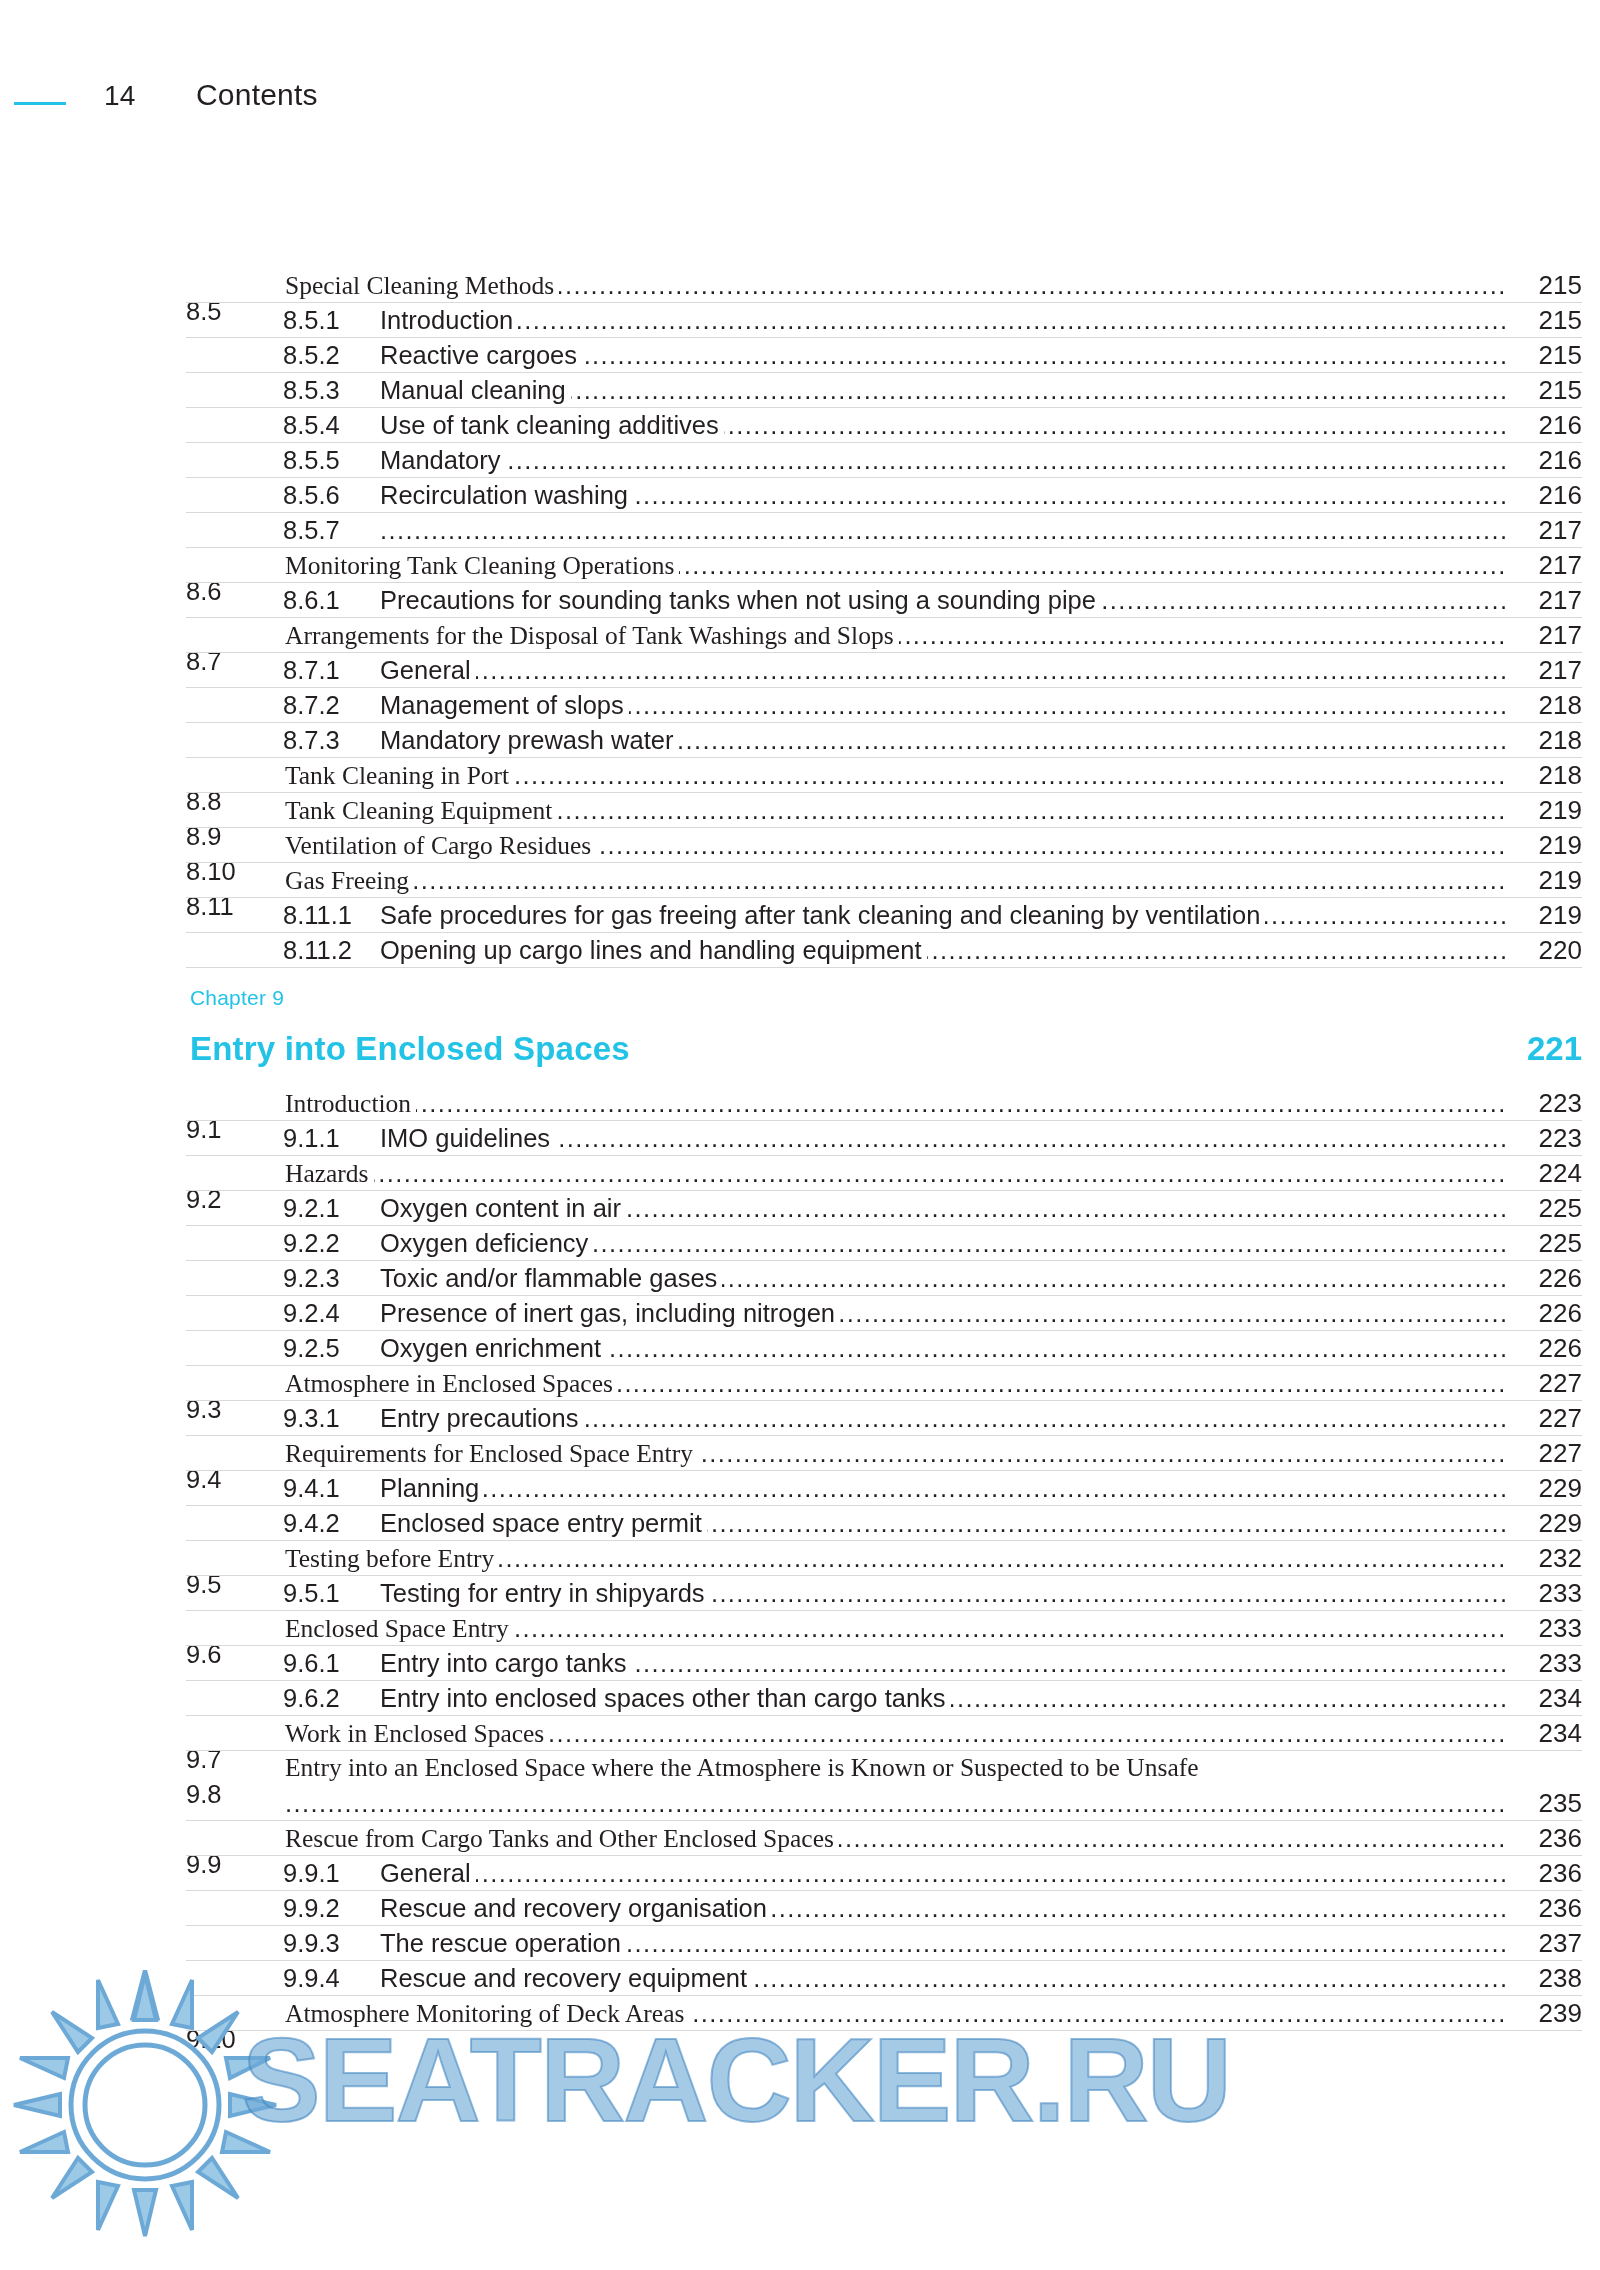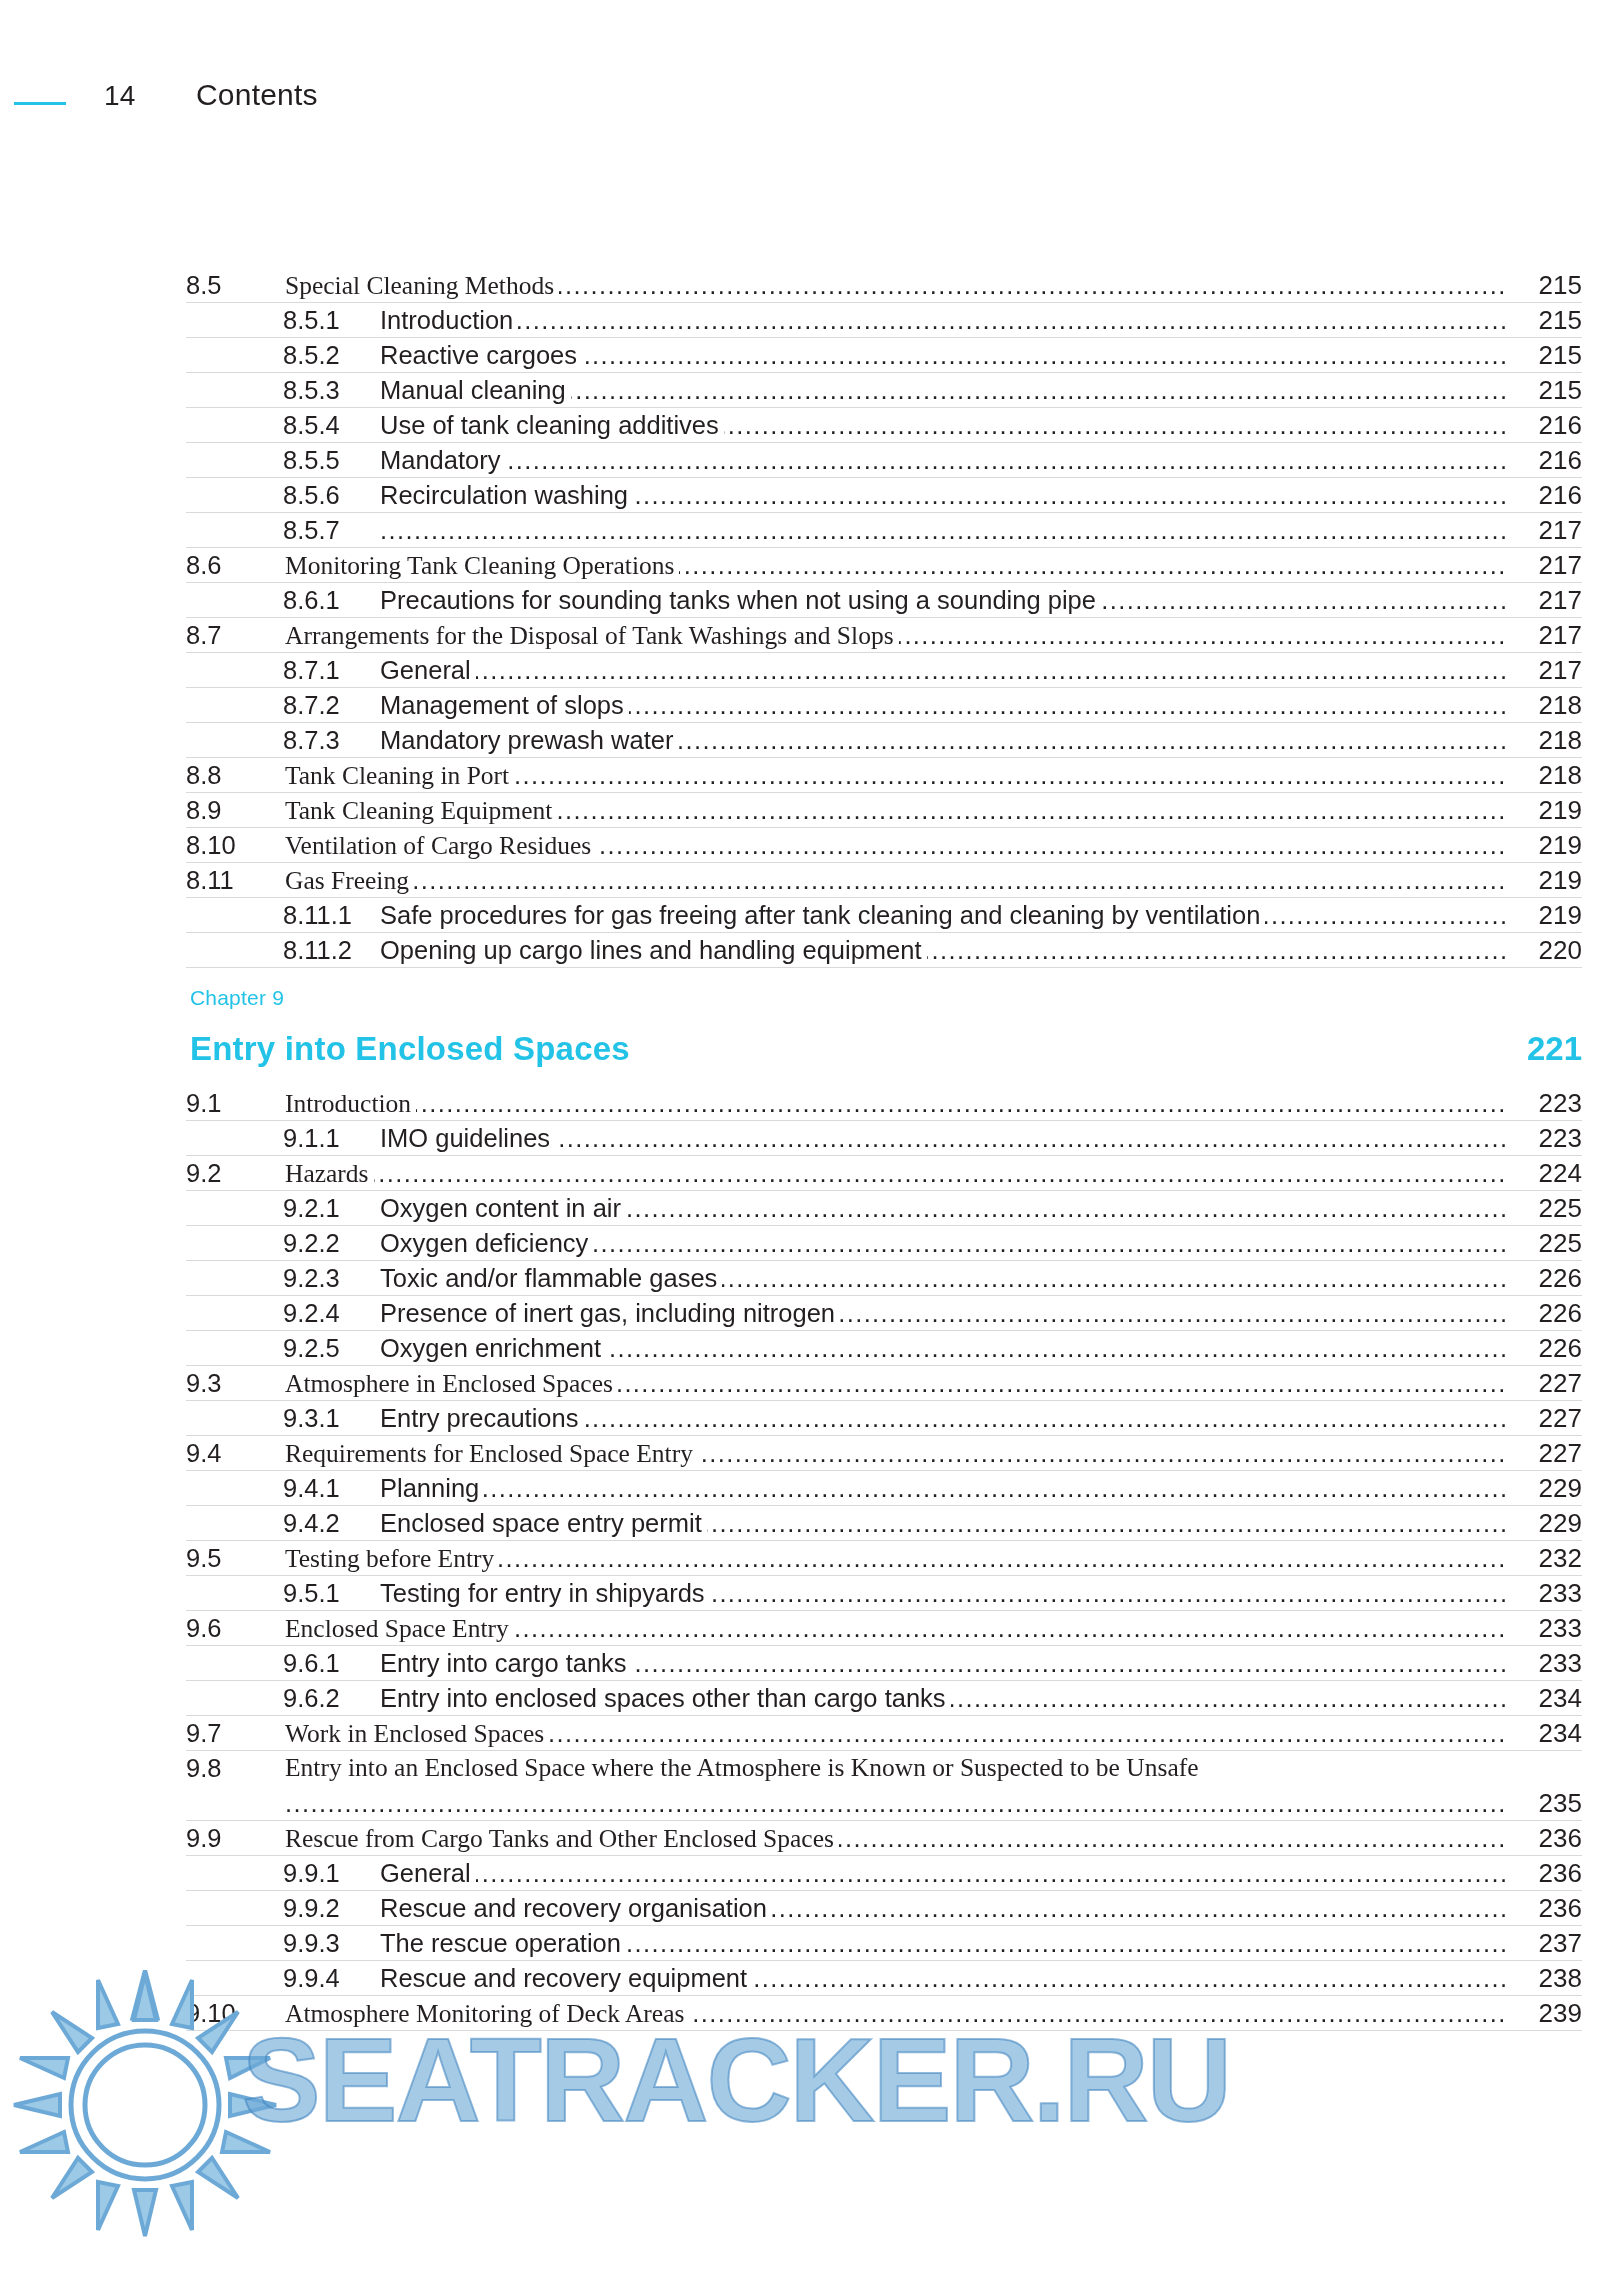--- a/index.html
+++ b/index.html
@@ -73,21 +73,21 @@
     color: #231f20;
     white-space: nowrap;
   }
   .row.lvl1 { height: 35px; }
 
   .num {
     position: absolute;
     top: 0;
     font-size: 25.5px;
   }
-  .lvl1 .num { left: 186px; }
+  .lvl1 .num { left: 186px; margin-top: 26px; }
   .lvl2 .num { left: 283px; }
 
   .txt {
     position: absolute;
     top: 0;
     font-size: 25.5px;
     background: #fff;
     padding-right: 5px;
     z-index: 2;
   }

